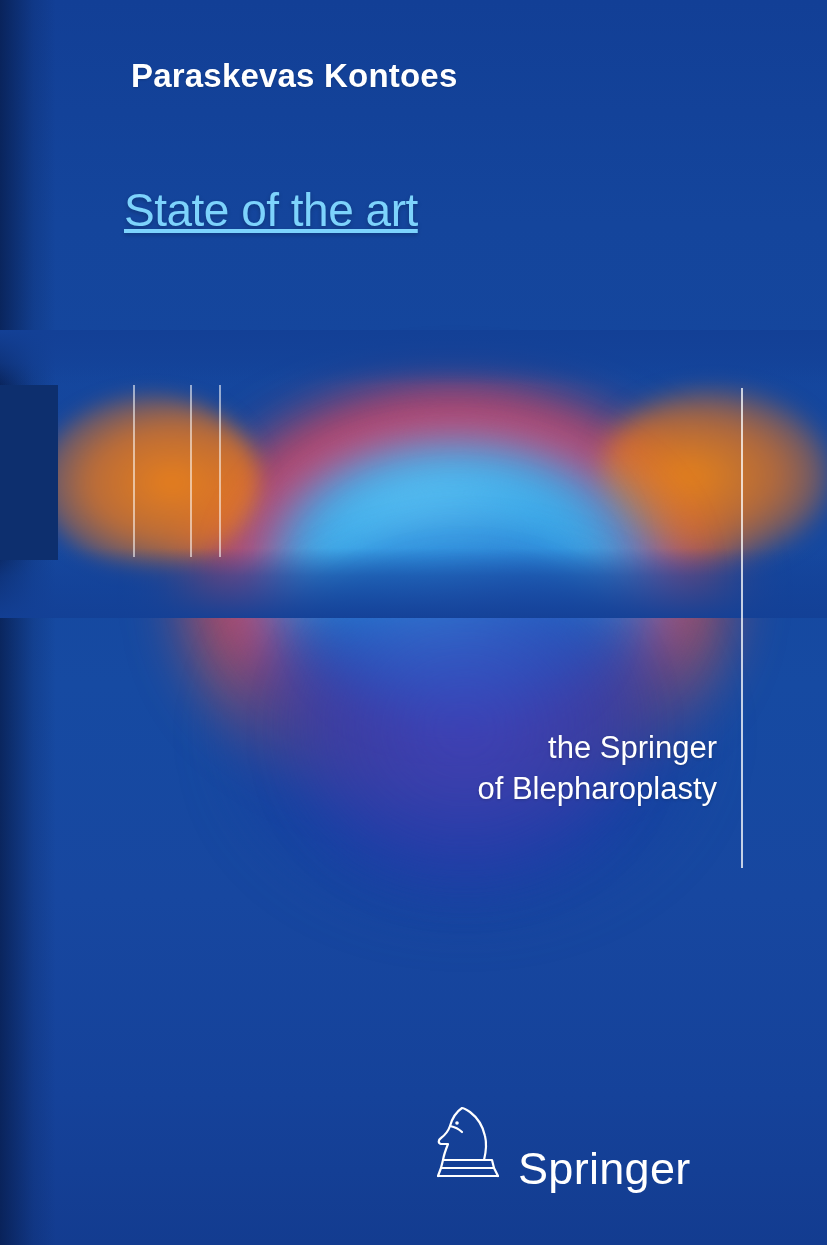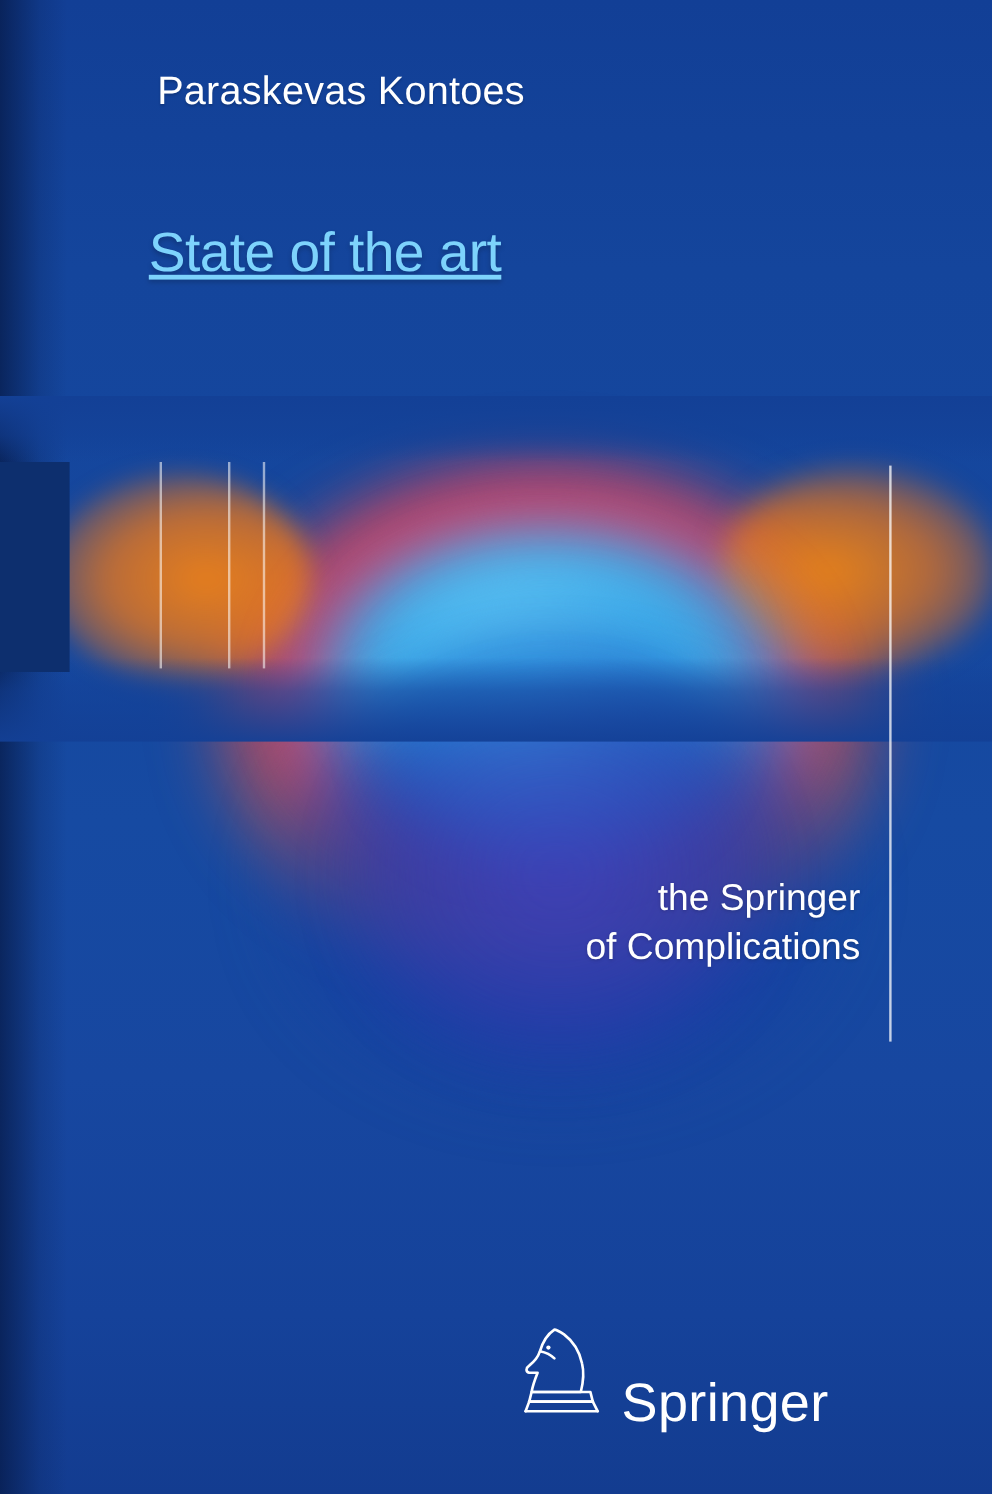--- a/index.html
+++ b/index.html
@@ -183,21 +183,21 @@
   .rule-b { left: 190px; top: 385px; height: 172px; }
   .rule-c { left: 219px; top: 385px; height: 172px; }
   .rule-d { left: 741px; top: 388px; height: 480px; background: rgba(255,255,255,0.75); }
 
   .author {
     position: absolute;
     left: 131px;
     top: 57px;
     color: #ffffff;
     font-size: 33px;
-    font-weight: 400;
+    font-weight: 700;
     letter-spacing: 0.2px;
     text-shadow: 0 1px 2px rgba(0,0,0,0.18);
   }
   .title {
     position: absolute;
     left: 124px;
     top: 186px;
     width: 640px;
     color: #7dd3fc;
     font-size: 46px;
@@ -277,21 +277,21 @@
   <div class="rule rule-d"></div>
 
   <div class="author">Paraskevas Kontoes</div>
 
   <div class="title">
     <span class="line">State of the art</span>
   </div>
 
   <div class="subtitle">
     <span class="line">the Springer</span>
-    <span class="line">of Complications</span>
+    <span class="line">of Blepharoplasty</span>
   </div>
 
   <div class="publisher">
     <svg class="springer-mark" viewBox="0 0 72 82" aria-hidden="true">
       <g fill="none" stroke="#ffffff" stroke-width="2.2" stroke-linejoin="round" stroke-linecap="round">
         <path d="M30 6 C24 10 20 17 18 24 C16 30 13 33 9 36 C6 38 6 41 9 42 L16 42 C14 47 12 52 11 58 L52 58 C54 50 55 42 53 34 C51 25 46 16 38 10 C35 8 32 6 30 6 Z"></path>
         <path d="M18 24 C23 25 27 27 30 30"></path>
         <circle cx="25" cy="21" r="1.8" fill="#ffffff" stroke="none"></circle>
         <path d="M9 66 L62 66"></path>
         <path d="M11 58 L60 58 L62 66 L9 66 Z"></path>

